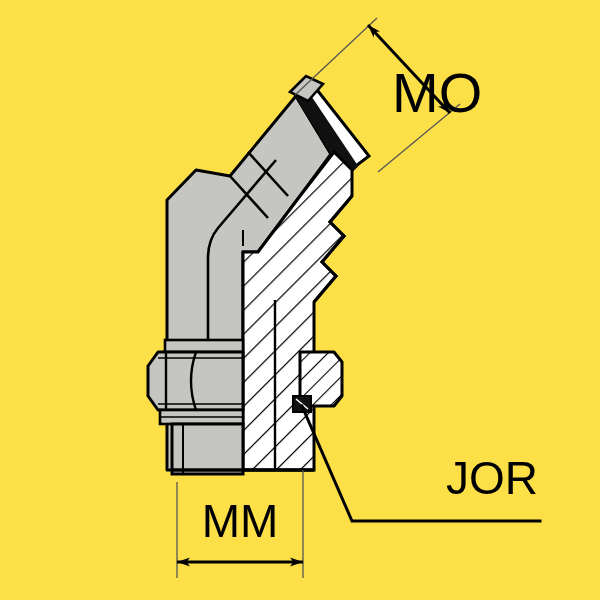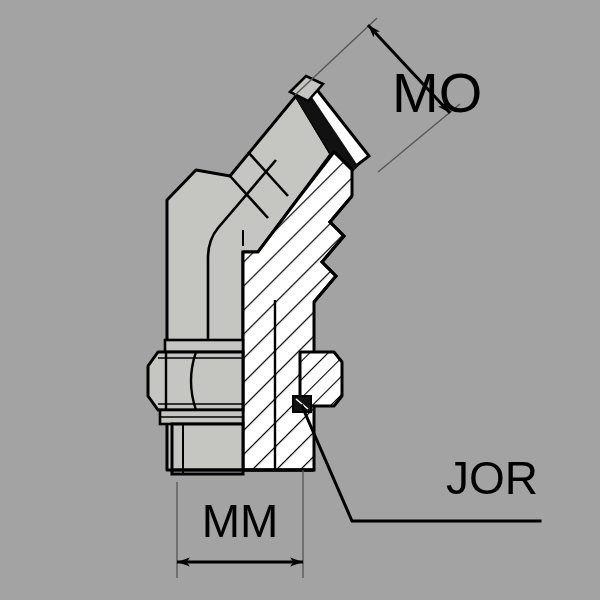--- a/index.html
+++ b/index.html
@@ -7,21 +7,21 @@
     padding: 0;
     background: #ffffff;
   }
   body {
     font-family: "Liberation Sans", sans-serif;
   }
   #drawing-root {
     position: relative;
     width: 600px;
     height: 600px;
-    background: #a3a3a3;
+    background: #fde047;
     overflow: hidden;
   }
   #drawing-svg {
     display: block;
     width: 600px;
     height: 600px;
   }
   .dim-label {
     font-family: "Liberation Sans", sans-serif;
     font-weight: 400;

